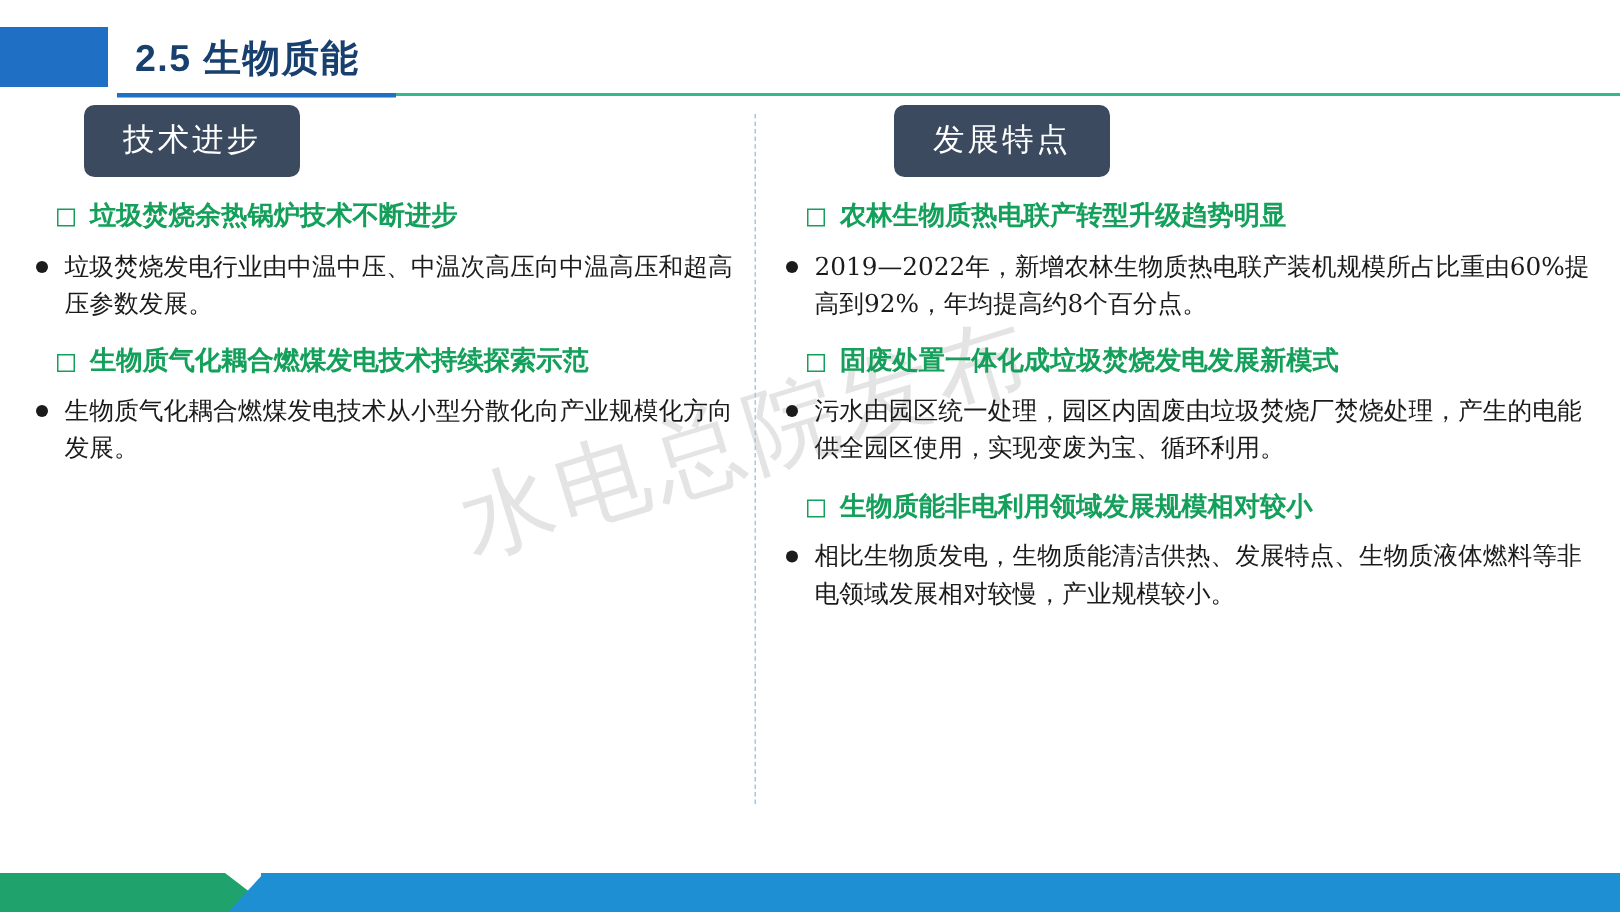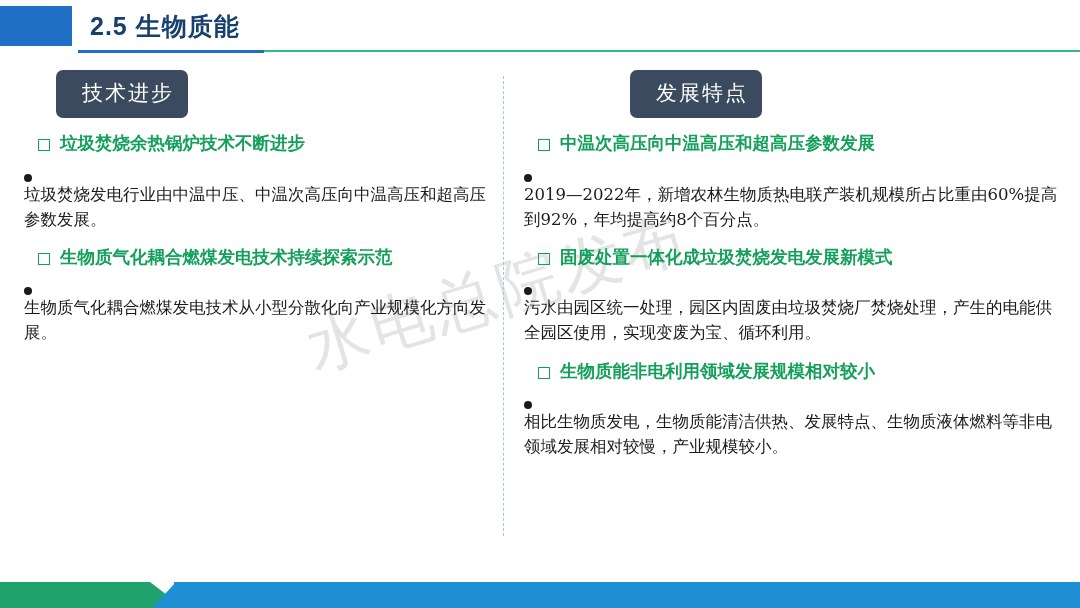--- a/index.html
+++ b/index.html
@@ -11,21 +11,21 @@
     height: 608px;
     background: #ffffff;
     font-family: "Liberation Sans", sans-serif;
     overflow: hidden;
     position: relative;
   }
 
   
   .header {
     position: absolute;
-    top: 0;
+    top: 12px;
     left: 0;
     width: 1080px;
     height: 52px;
   }
   .header-bar-blue {
     position: absolute;
     left: 0;
     top: 6px;
     width: 72px;
     height: 40px;
@@ -74,27 +74,27 @@
     height: 460px;
     border-left: 1px dashed #9ec8e8;
   }
 
   
   .pill {
     display: inline-block;
     background: #3b4a5e;
     color: #ffffff;
     font-size: 21px;
-    padding: 9px 14px 11px 26px;
+    padding: 9px 26px 11px 26px;
     border-radius: 7px;
     letter-spacing: 2px;
     font-family: "DejaVu Serif", "Liberation Serif", serif;
   }
   .pill-wrap-left { margin-left: 36px; }
-  .pill-wrap-right { margin-left: 110px; }
+  .pill-wrap-right { margin-left: 76px; }
 
   
   .block { margin-top: 14px; }
   .head-row {
     display: flex;
     align-items: flex-start;
     margin-top: 14px;
     padding-left: 18px;
   }
   .sq {
@@ -109,21 +109,20 @@
     color: #14a05a;
     font-size: 17.5px;
     font-weight: bold;
     line-height: 1.35;
   }
   .item-row {
     display: flex;
     align-items: flex-start;
     margin-top: 9px;
     margin-left: 4px;
-    flex-direction: column;
   }
   .dot {
     flex: 0 0 auto;
     width: 8px;
     height: 8px;
     border-radius: 50%;
     background: #1b1b1b;
     margin-top: 9px;
     margin-right: 11px;
   }
@@ -235,21 +234,21 @@
 </div>
 
 <div class="column col-right">
   <div class="pill-wrap-right">
     <span class="pill">发展特点</span>
   </div>
 
   <div class="block">
     <div class="head-row">
       <span class="sq"></span>
-      <span class="head-text">中温次高压向中温高压和超高压参数发展</span>
+      <span class="head-text">农林生物质热电联产转型升级趋势明显</span>
     </div>
     <div class="item-row">
       <span class="dot"></span>
       <span class="item-text">2019—2022年，新增农林生物质热电联产装机规模所占比重由60%提高到92%，年均提高约8个百分点。</span>
     </div>
   </div>
 
   <div class="block">
     <div class="head-row">
       <span class="sq"></span>

